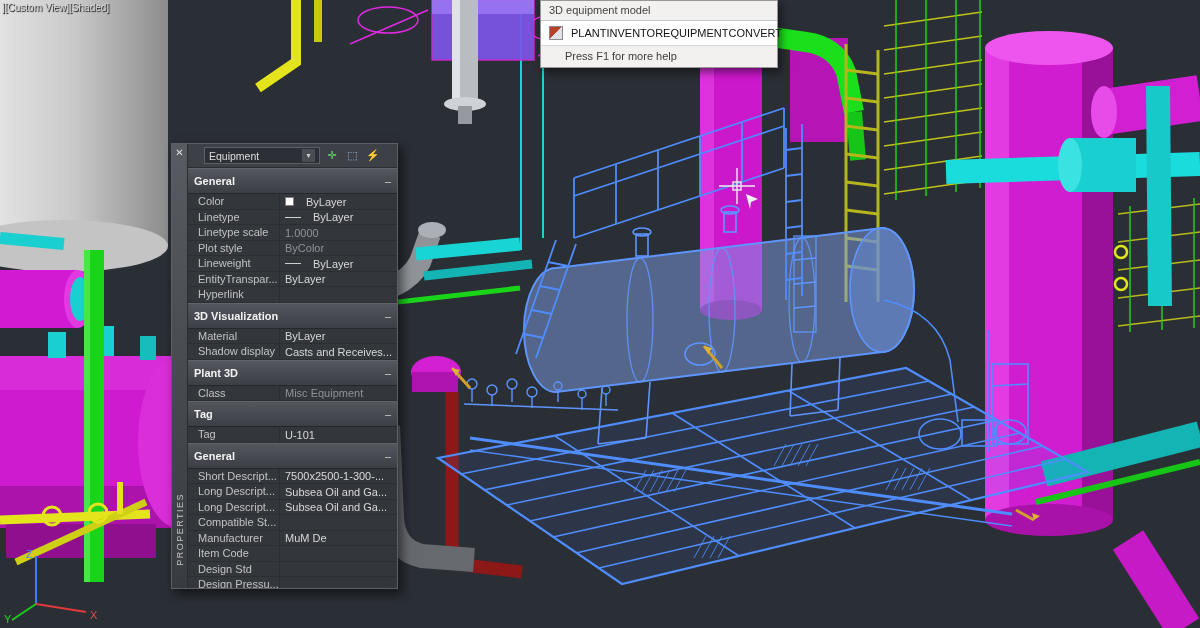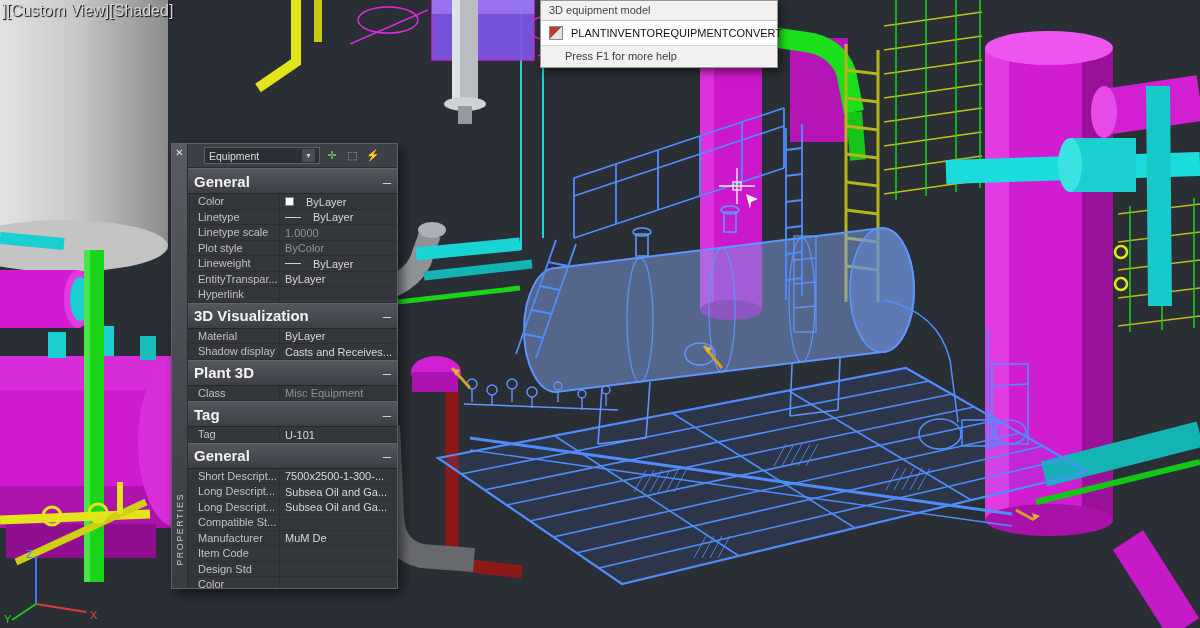--- a/index.html
+++ b/index.html
@@ -1,21 +1,21 @@
 <!DOCTYPE html>
 <html><head>
 <meta charset="utf-8">
 <style>
   *{margin:0;padding:0;box-sizing:border-box}
   html,body{width:1200px;height:628px;overflow:hidden;background:#2a2e35;
     font-family:"Liberation Sans",sans-serif}
   .stage{position:relative;width:1200px;height:628px;overflow:hidden}
   .scene{position:absolute;left:0;top:0;width:1200px;height:628px}
 
-  .vp-label{position:absolute;left:2px;top:2px;color:#d8d8d8;font-size:16px;
+  .vp-label{position:absolute;left:2px;top:2px;color:#d8d8d8;font-size:10px;
     text-shadow:1px 1px 1px #000;white-space:nowrap}
 
   
   .tooltip{position:absolute;left:540px;top:0;width:238px;background:#f2f1ef;
     border:1px solid #979797;box-shadow:3px 4px 8px rgba(0,0,0,.5);
     font-size:11px;color:#333}
   .tt-desc{padding:3px 8px 4px;border-bottom:1px solid #c6c6c6;color:#444}
   .tt-cmd-row{display:flex;align-items:center;gap:8px;background:#ffffff;
     padding:5px 8px;border-bottom:1px solid #d8d8d8;font-weight:normal;color:#111}
   .tt-icon{width:14px;height:14px;flex:0 0 14px;border:1px solid #8a8a8a;
@@ -38,21 +38,21 @@
   .combo{flex:0 0 116px;height:17px;background:#2c3036;border:1px solid #5c6066;
     color:#dcdcdc;font-size:10.5px;display:flex;align-items:center;padding:0 4px}
   .combo .arrow{margin-left:auto;background:#4a4e54;width:13px;height:13px;
     display:flex;align-items:center;justify-content:center;font-size:8px;color:#cfcfcf}
   .tool-icon{width:17px;height:17px;display:flex;align-items:center;
     justify-content:center;font-size:11px;color:#9fd0ff}
   .tool-icon.g{color:#66d96a}.tool-icon.y{color:#e8d564}
   .rows{flex:1;overflow:hidden}
   .sec-header{height:16px;display:flex;align-items:center;
     background:linear-gradient(#53575d,#3c4046);border-top:1px solid #61656b;
-    border-bottom:1px solid #24272b;color:#f2f2f2;font-size:15px;
+    border-bottom:1px solid #24272b;color:#f2f2f2;font-size:11px;
     font-weight:bold;padding:12px 6px}
   .sec-collapse{margin-left:auto;color:#d0d0d0;font-weight:normal}
   .prop-row{height:15.5px;display:flex;border-bottom:1px solid #2b2e32;font-size:11px}
   .prop-label{flex:0 0 92px;color:#c2c2c2;padding:1px 2px 0 10px;
     white-space:nowrap;overflow:hidden;border-right:1px solid #2b2e32}
   .prop-value{flex:1;color:#d8d8d8;padding:1px 2px 0 5px;display:flex;
     align-items:center;gap:12px;white-space:nowrap;overflow:hidden}
   .prop-value.muted{color:#8f9399}
   .swatch{width:9px;height:9px;background:#fff;border:1px solid #808080;
     display:inline-block;flex:0 0 9px}
@@ -504,20 +504,26 @@
               <span></span>
             </div>
           </div>
           <div class="prop-row">
             <div class="prop-label">Design Std</div>
             <div class="prop-value">
               <span></span>
             </div>
           </div>
           <div class="prop-row">
+            <div class="prop-label">Design Pressu...</div>
+            <div class="prop-value">
+              <span></span>
+            </div>
+          </div>
+          <div class="prop-row">
             <div class="prop-label">Color</div>
             <div class="prop-value">
               <span></span>
             </div>
           </div>
         </div>
     </div>
   </div>
 
   <svg class="ucs" width="100" height="80" viewBox="0 0 100 80">

